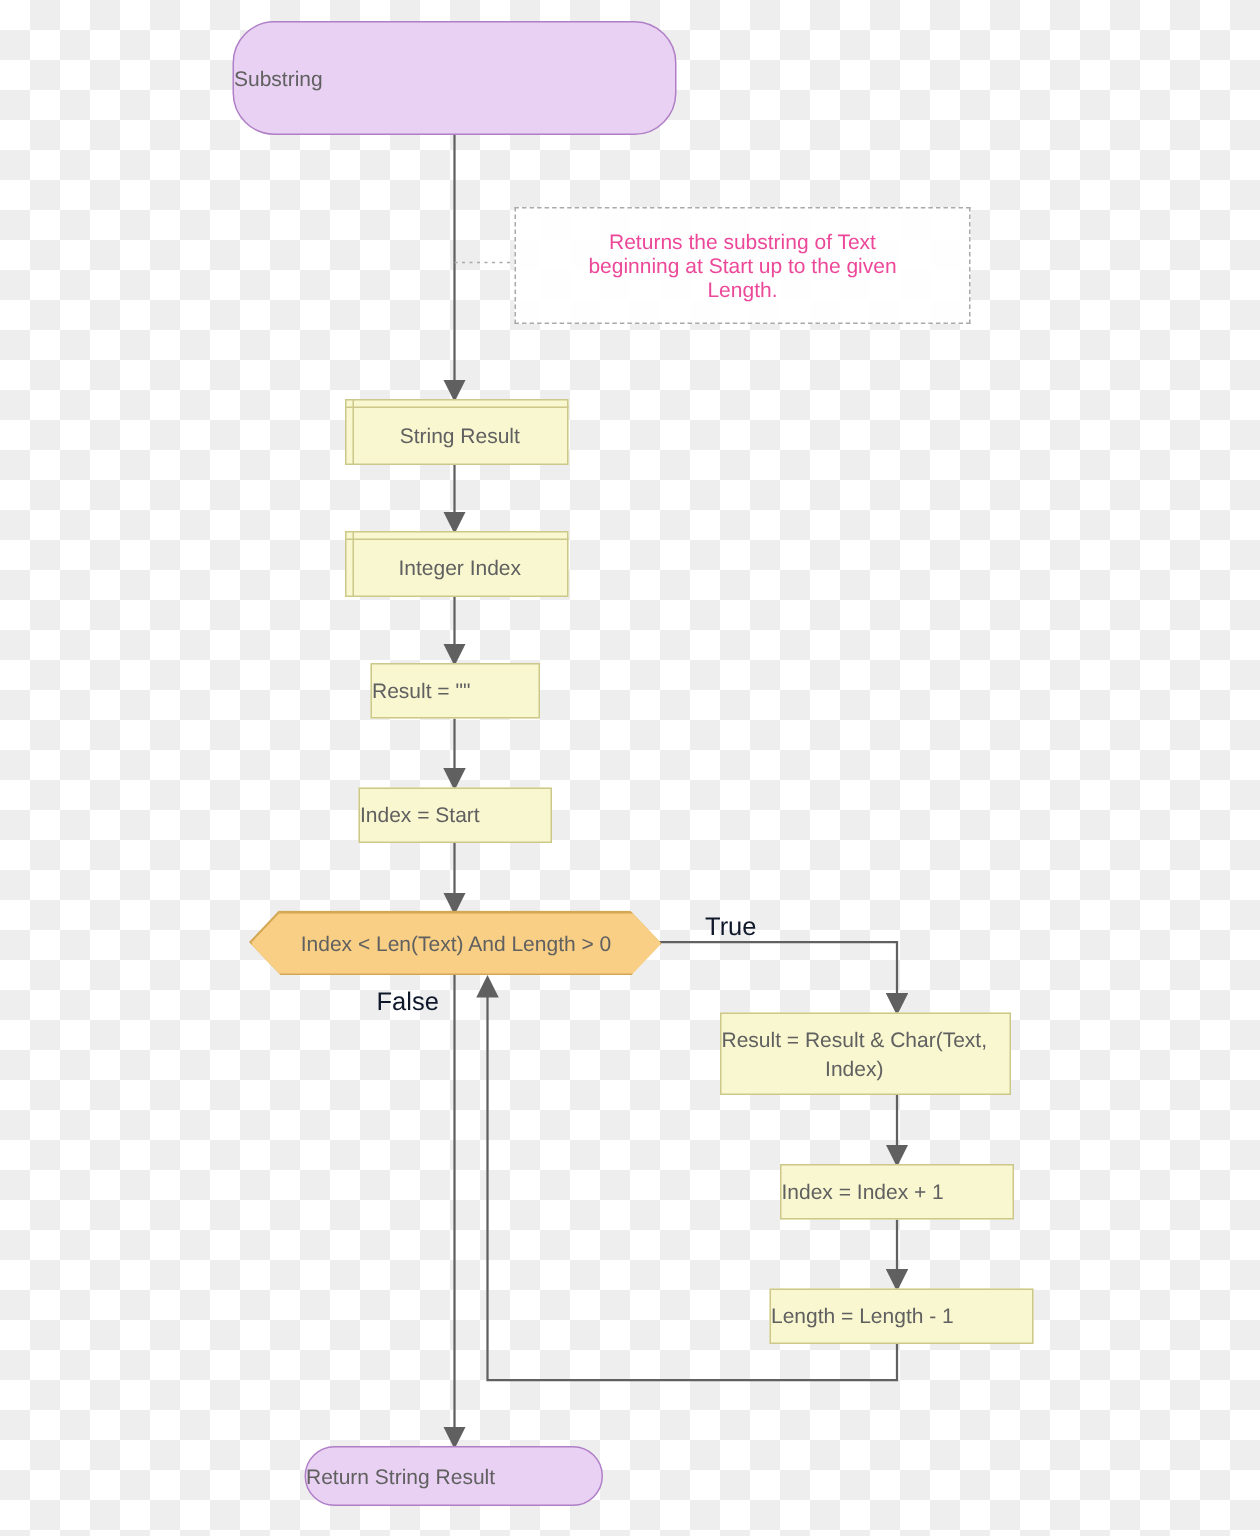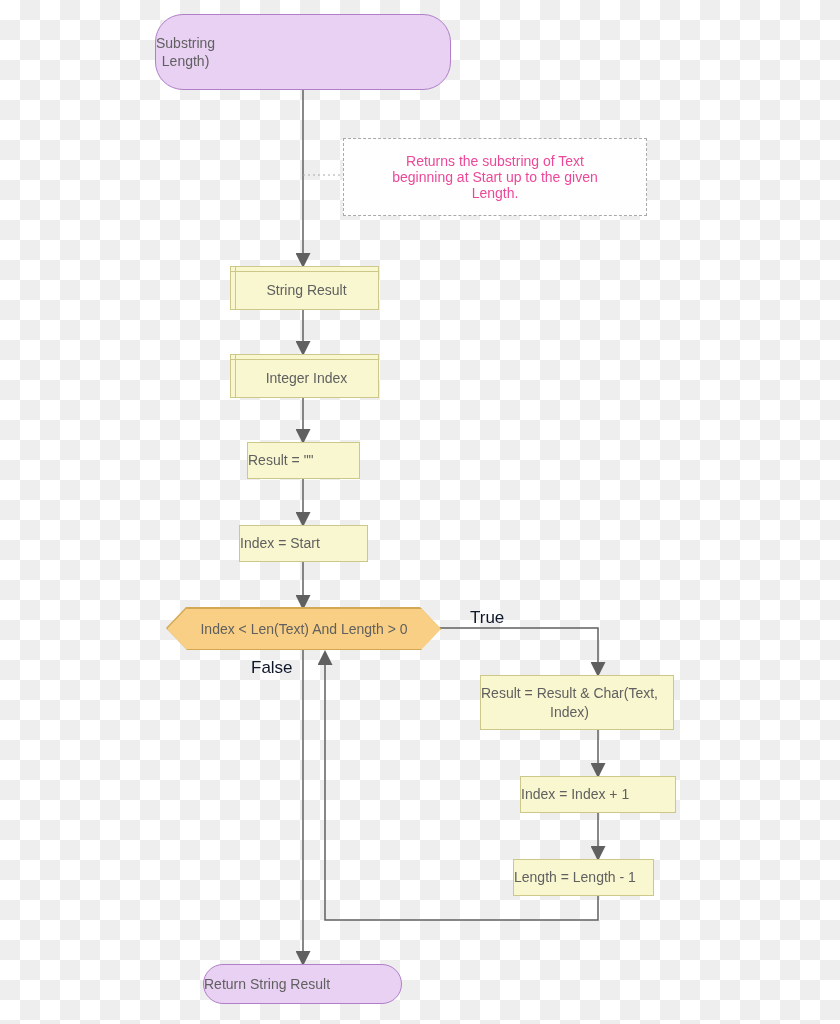--- a/index.html
+++ b/index.html
@@ -129,21 +129,20 @@
   <line x1="598" y1="813" x2="598" y2="858" stroke="#606060" stroke-width="1.5" marker-end="url(#ah)"></line>
 
   <polyline points="598,896 598,920 325,920 325,653" fill="none" stroke="#606060" stroke-width="1.5" marker-end="url(#ah)"></polyline>
 
   <line x1="303" y1="648" x2="303" y2="963" stroke="#606060" stroke-width="1.5" marker-end="url(#ah)"></line>
 </svg>
 
 <div class="node terminator" style="left:155px; top:14px; width:296px; height:76px;">
   <div>
     <div>Substring</div>
-    <div>Length)</div>
   </div>
 </div>
 
 <div class="comment" style="left:343px; top:138px; width:304px; height:78px;">
   <div>
     <div>Returns the substring of Text</div>
     <div>beginning at Start up to the given</div>
     <div>Length.</div>
   </div>
 </div>
@@ -177,19 +176,19 @@
   <div>
     <div>Result = Result &amp; Char(Text,</div>
     <div>Index)</div>
   </div>
 </div>
 
 <div class="node process" style="left:520px; top:776px; width:156px; height:37px;">
   <span>Index = Index + 1</span>
 </div>
 
-<div class="node process" style="left:513px; top:859px; width:141px; height:37px;">
+<div class="node process" style="left:513px; top:859px; width:176px; height:37px;">
   <span>Length = Length - 1</span>
 </div>
 
 <div class="node terminator" style="left:203px; top:964px; width:199px; height:40px;">
   <span>Return String Result</span>
 </div>
 
 </body></html>

